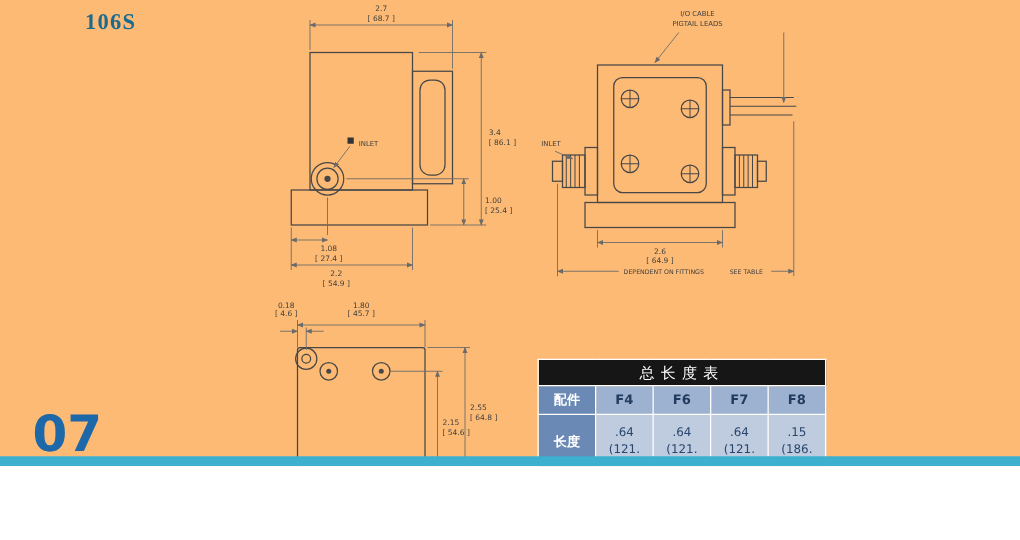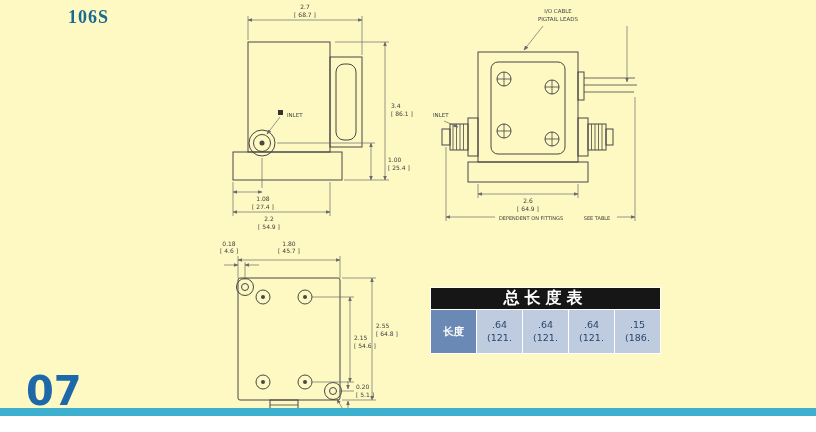--- a/index.html
+++ b/index.html
@@ -1,18 +1,18 @@
 <!DOCTYPE html>
 <html><head>
 <meta charset="utf-8">
 <style>
   * { margin:0; padding:0; box-sizing:border-box; }
   html,body { background:#fff; }
   .page {
-    position:relative; width:816px; height:416px; background:#fef9c3;
+    position:relative; width:816px; height:373px; background:#fdba74;
     overflow:hidden; font-family:"DejaVu Sans", sans-serif;
   }
   .model {
     position:absolute; left:68px; top:7px;
     font-family:"Liberation Serif", serif; font-size:18px; font-weight:700;
     color:#1b6b90; letter-spacing:1px;
   }
   svg.dwg { position:absolute; overflow:visible; }
   svg text {
     font-family:"DejaVu Sans", sans-serif; font-size:6px; fill:#404040;
@@ -21,21 +21,21 @@
   svg text.note { font-size:5.5px; }
   svg text.small { font-size:5px; }
   svg text.ts { text-anchor:start; }
   .outline rect, .outline circle { fill:none; stroke:#474747; stroke-width:1; }
   .outline .filled { fill:#474747; stroke:none; }
   .hatch { stroke:#474747; stroke-width:0.8; fill:none; }
   .dimline, .ext, .leader { stroke:#6a6a6a; stroke-width:0.7; fill:none; }
   .ltable { position:absolute; left:430px; top:287px; width:231px;
     border-collapse:collapse; text-align:center; table-layout:fixed; }
   .ltable th, .ltable td { border:1px solid #ffffff; }
-  .ttitle { background:#161616; color:#fff; font-size:16px; font-weight:700;
+  .ttitle { background:#161616; color:#fff; font-size:12px; font-weight:400;
     letter-spacing:5px; height:21px; }
   .tlabel { background:#6a89b5; color:#fff; font-size:10.5px; font-weight:700;
     width:47px; height:23px; }
   .tcol { background:#9db2d0; color:#223c61; font-size:10.5px; font-weight:700; }
   .tval { background:#bfccdf; color:#2a466d; font-size:9.5px; height:44px;
     vertical-align:middle;margin-left:11px; }
   .tval div { line-height:1.35; }
   .pagenum { position:absolute; left:26px; bottom:5px; font-size:40px;
     font-weight:700; color:#1c68a8; line-height:1; }
   .pagenum .u { color:#16375d; font-size:34px; }
@@ -218,20 +218,27 @@
       <text x="150" y="186" class="small">FOR USE WITH</text>
       <text x="150" y="194" class="small">#II HARDWARE</text>
     </g>
   </svg>
 
   <table class="ltable">
     <thead>
       <tr>
         <th class="ttitle" colspan="5">总长度表</th>
       </tr>
+      <tr>
+        <th class="tlabel">配件</th>
+        <th class="tcol">F4</th>
+        <th class="tcol">F6</th>
+        <th class="tcol">F7</th>
+        <th class="tcol">F8</th>
+      </tr>
     </thead>
     <tbody>
       <tr>
         <th class="tlabel">长度</th>
         <td class="tval">
           <div>.64</div>
           <div>(121.</div>
         </td>
         <td class="tval">
           <div>.64</div>

